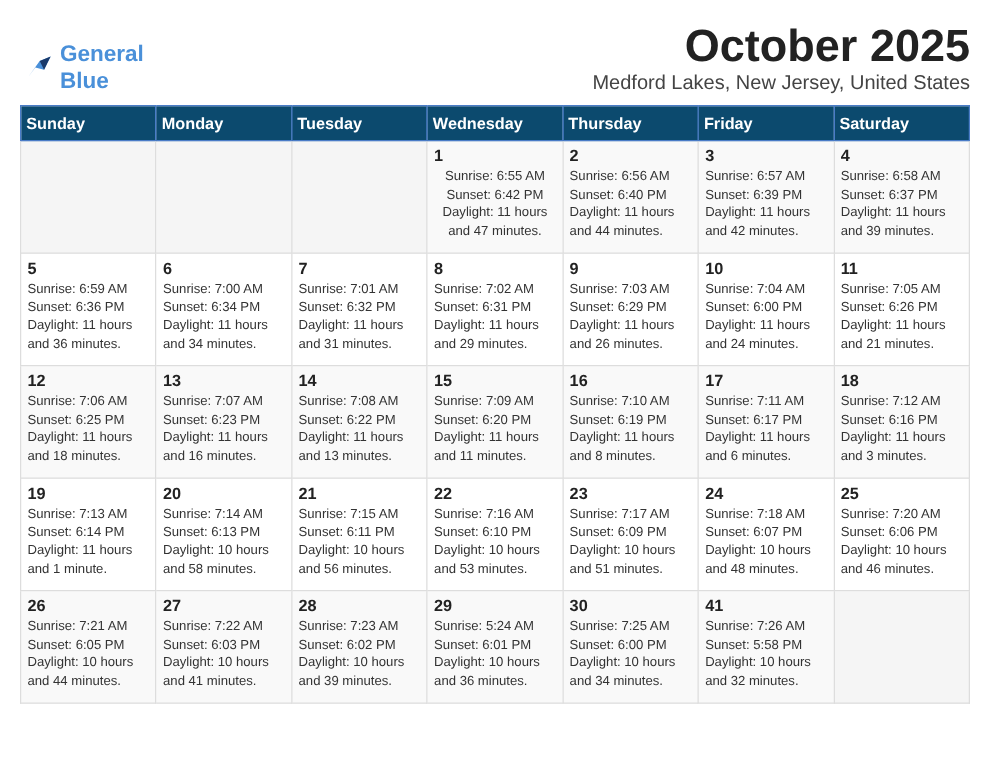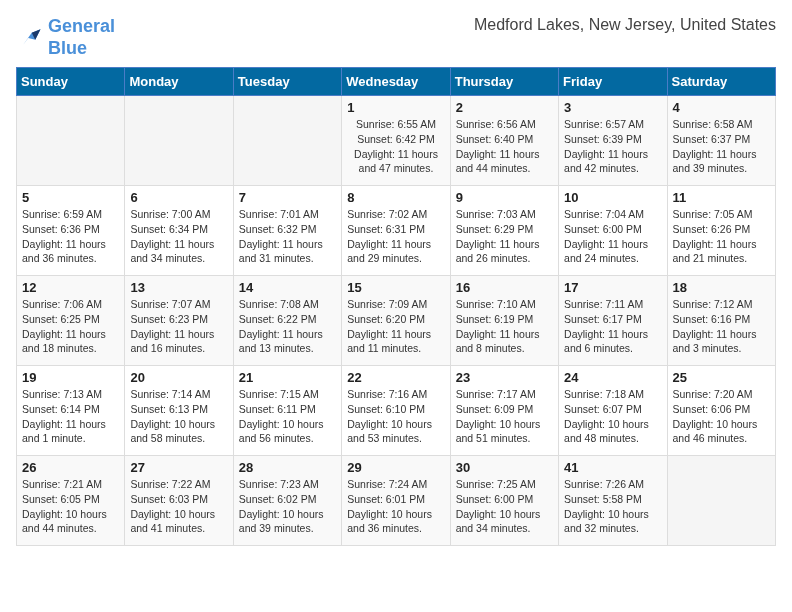--- a/index.html
+++ b/index.html
@@ -5,21 +5,21 @@
     * { box-sizing: border-box; margin: 0; padding: 0; }
     body {
       font-family: Arial, sans-serif;
       background: #fff;
       width: 792px;
       min-height: 612px;
       padding: 16px;
     }
     .header {
       display: flex;
-      align-items: flex-start;
+      align-items: flex-end;
       justify-content: space-between;
       margin-bottom: 8px;
     }
     .logo {
       display: flex;
       align-items: center;
       gap: 4px;
     }
     .logo-text {
       font-size: 18px;
@@ -46,21 +46,21 @@
       font-size: 16px;
       font-weight: normal;
       color: #444;
     }
     .calendar {
       width: 100%;
       border-collapse: collapse;
       border: 1px solid #ccc;
     }
     .calendar thead tr th {
-      background-color: #0369a1;
+      background-color: #0c4a6e;
       color: #fff;
       font-size: 13px;
       font-weight: bold;
       padding: 6px 4px;
       text-align: left;
       border: 1px solid #4a7cc7;
     }
     .calendar tbody tr td {
       vertical-align: top;
       padding: 4px 5px;
@@ -101,20 +101,21 @@
     <svg class="logo-bird" viewBox="0 0 32 32" xmlns="http://www.w3.org/2000/svg">
       <polygon points="8,24 18,10 28,6 22,18 14,16" fill="#4a90d9"></polygon>
       <polygon points="18,10 28,6 22,18" fill="#1a3a6b"></polygon>
     </svg>
     <div class="logo-text">
       <div><span>General</span></div>
       <div style="color:#4a90d9">Blue</div>
     </div>
   </div>
   <div class="title-block">
+    <h1>October 2025</h1>
     <h2>Medford Lakes, New Jersey, United States</h2>
   </div>
 </div>
 
 <table class="calendar">
   <thead>
     <tr>
     <th>Sunday</th>
         <th>Monday</th>
         <th>Tuesday</th>
@@ -300,21 +301,21 @@
 Daylight: 10 hours and 41 minutes.</div>
         </td>
         <td>
           <span class="day-number">28</span>
           <div class="day-info" style="white-space: pre-line;">Sunrise: 7:23 AM
 Sunset: 6:02 PM
 Daylight: 10 hours and 39 minutes.</div>
         </td>
         <td>
           <span class="day-number">29</span>
-          <div class="day-info" style="white-space: pre-line;">Sunrise: 7:24 AM
+          <div class="day-info" style="white-space: pre-line;">Sunrise: 5:24 AM
 Sunset: 6:01 PM
 Daylight: 10 hours and 36 minutes.</div>
         </td>
         <td>
           <span class="day-number">30</span>
           <div class="day-info" style="white-space: pre-line;">Sunrise: 7:25 AM
 Sunset: 6:00 PM
 Daylight: 10 hours and 34 minutes.</div>
         </td>
         <td>

